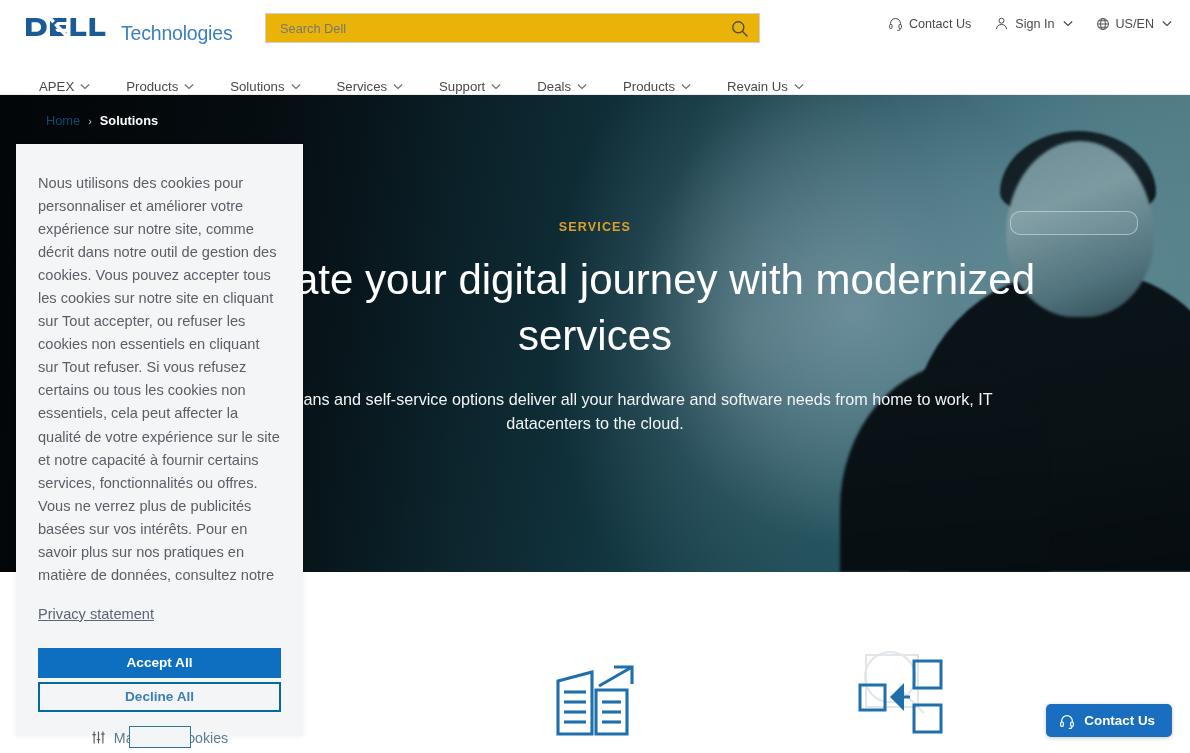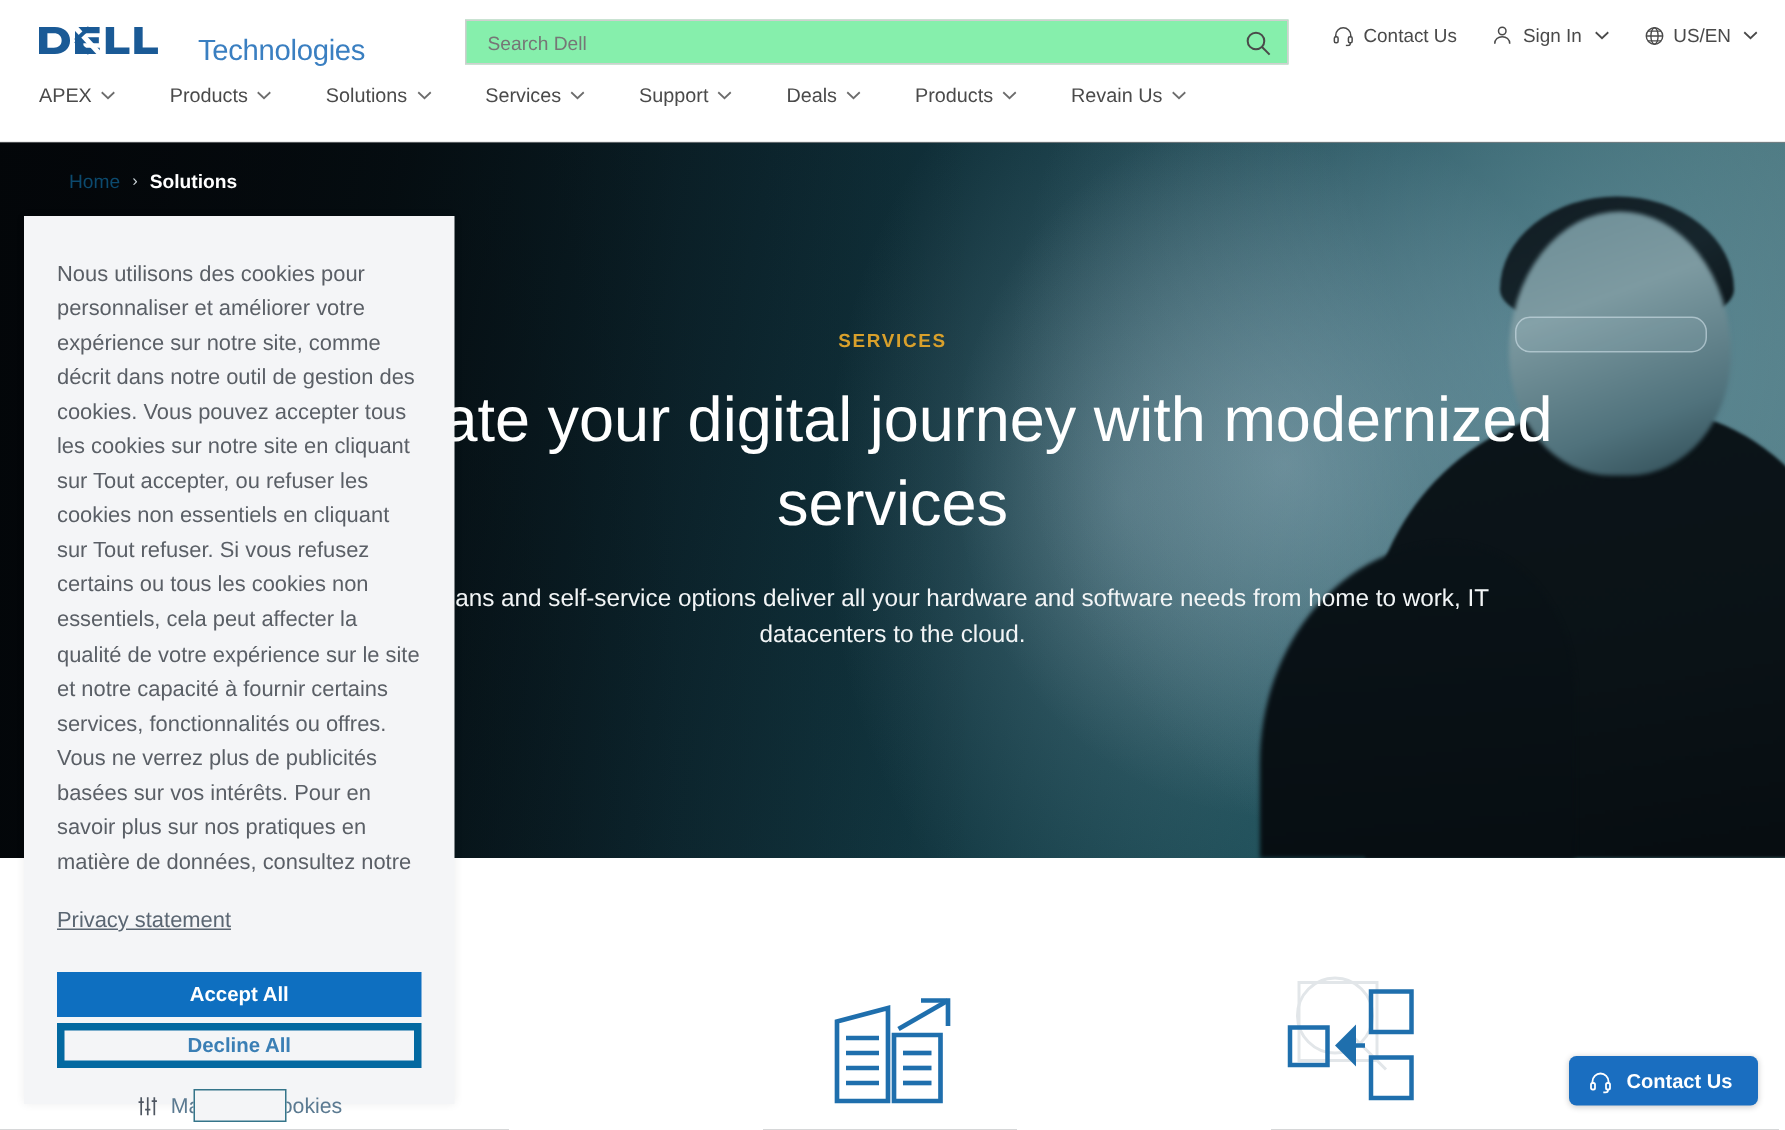--- a/index.html
+++ b/index.html
@@ -18,28 +18,28 @@
     display: flex; align-items: center;
   }
   .logo-wrap {
     position: absolute; left: 25px; top: 14px;
     display: flex; align-items: baseline; height: 28px;
   }
   .logo-svg { display:block; }
   .logo-tech {
     font-size: 19.5px; color: #3a7fc1; letter-spacing: -0.2px;
     font-family: "Liberation Sans", sans-serif; font-weight: 400;
-    margin-left: 14px; line-height: 1;
+    margin-left: 3px; line-height: 1;
   }
 
   .search-box {
     position: absolute; left: 265px; top: 13px;
-    width: 549px; height: 30px;
-    border: 1px solid #cfcfcf; background: #86efac;
-    display: flex; align-items: center; margin-left: 45px;
+    width: 495px; height: 30px;
+    border: 1px solid #cfcfcf; background: #eab308;
+    display: flex; align-items: center;
   }
   .search-input {
     border: none; outline: none; background: transparent;
     font-family: "Liberation Sans", sans-serif;
     font-size: 12.8px; color: #4a4a4a;
     padding-left: 14px; flex: 1; height: 100%;
   }
   .search-input::placeholder { color: #767676; }
   .search-btn {
     width: 40px; height: 100%; display:flex; align-items:center; justify-content:center;
@@ -53,21 +53,21 @@
   .util-item {
     display: flex; align-items: center; gap: 6px;
     font-size: 12.6px; color: #4a4a4a; cursor: pointer; white-space: nowrap;
   }
   .util-item .caret { margin-left: 2px; }
 
   
   .mainnav {
     position: absolute; top: 56px; left: 0; width: 1190px; height: 39px;
     background: #fff; border-bottom: 1px solid #ececec;
-    display: flex; align-items: flex-start; padding-left: 26px; gap: 0;
+    display: flex; align-items: flex-end; padding-left: 39px; gap: 0;
   }
   .nav-item {
     display: flex; align-items: center; gap: 6px;
     font-size: 13.2px; color: #4a4a4a; cursor: pointer;
     margin-right: 36px; white-space: nowrap;
   }
 
   
   .hero {
     position: absolute; top: 95px; left: 0; width: 1190px; height: 477px;
@@ -205,21 +205,21 @@
   }
   .cookie-actions { margin-top: 22px; display: flex; flex-direction: column; gap: 4px; }
   .btn-accept {
     height: 30px; background: #0e6fc0; color: #fff;
     border: none; font-size: 13.6px; font-weight: bold;
     font-family: "Liberation Sans", sans-serif; cursor: pointer;
     display:flex; align-items:center; justify-content:center;
   }
   .btn-decline {
     height: 30px; background: #f4f5f7; color: #3b7fb5;
-    border: 5px solid #0369a1; font-size: 13.6px; font-weight: bold;
+    border: 2px solid #0369a1; font-size: 13.6px; font-weight: bold;
     font-family: "Liberation Sans", sans-serif; cursor: pointer;
     display:flex; align-items:center; justify-content:center;
   }
   .manage-row {
     margin-top: 18px; display:flex; align-items:center; justify-content:center; gap: 8px;
     font-size: 14.2px; color: #5b7a91; cursor: pointer;
   }
   .cookie-extra {
     position:absolute; left: 50%; transform: translateX(-50%);
     bottom: -12px; width: 62px; height: 22px;

